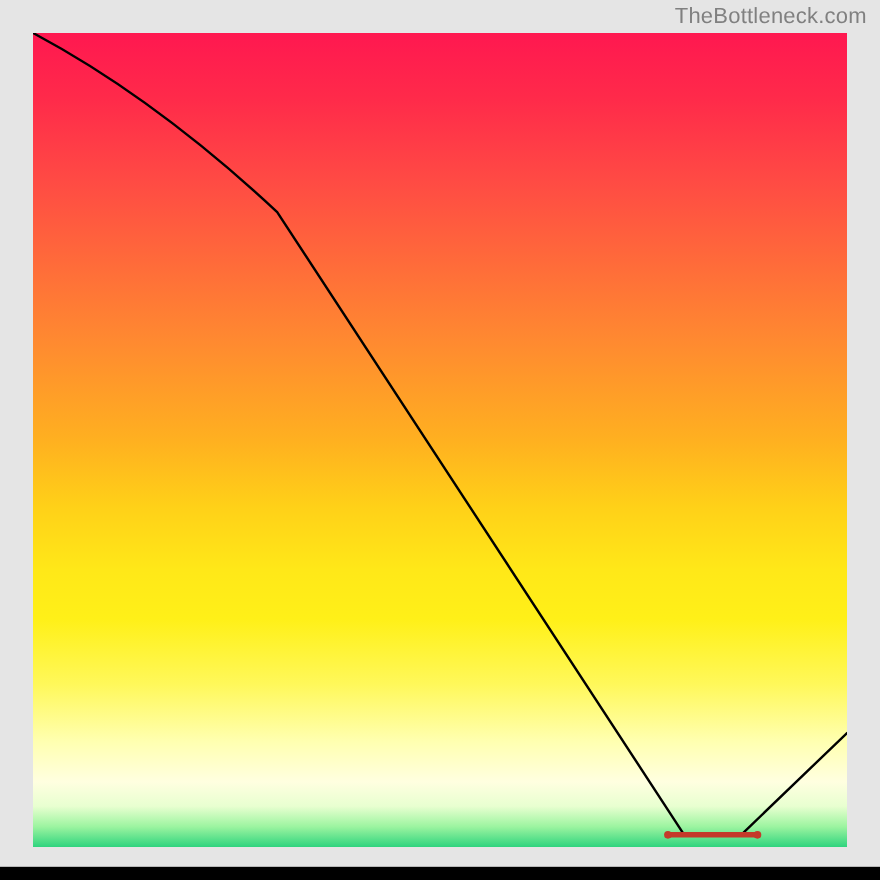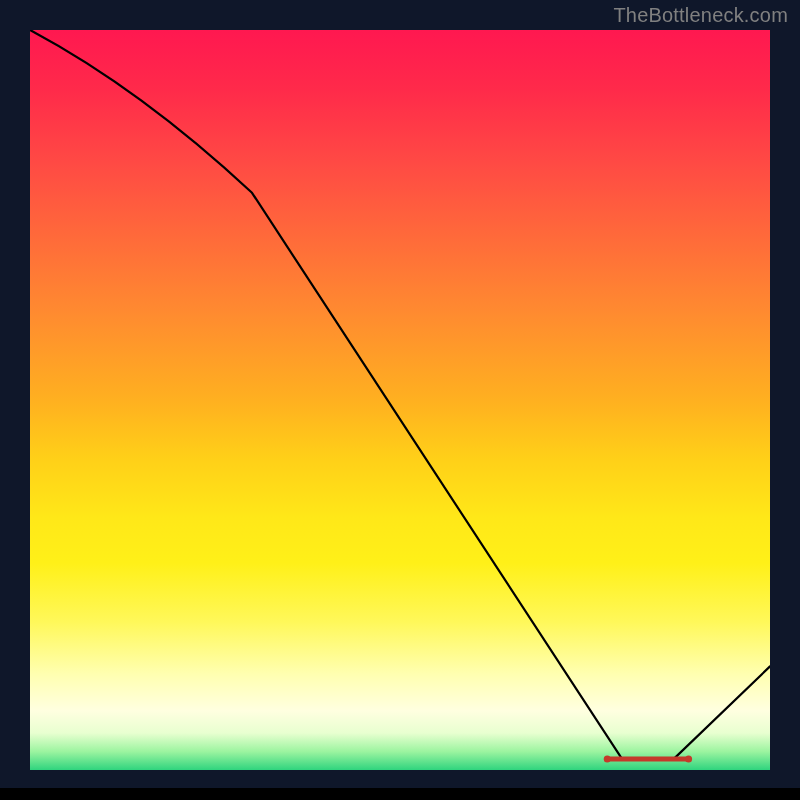--- a/index.html
+++ b/index.html
@@ -8,21 +8,21 @@
     width: 800px;
     height: 800px;
     background: #000;
     overflow: hidden;
     font-family: Arial, Helvetica, sans-serif;
   }
   .stage {
     position: relative;
     width: 800px;
     height: 788px;
-    background: #0f172a;
+    background: #e5e5e5;
   }
   .watermark {
     position: absolute;
     top: 4px;
     right: 12px;
     color: #808080;
     font-size: 20px;
     letter-spacing: 0.2px;
   }
   .plot {

